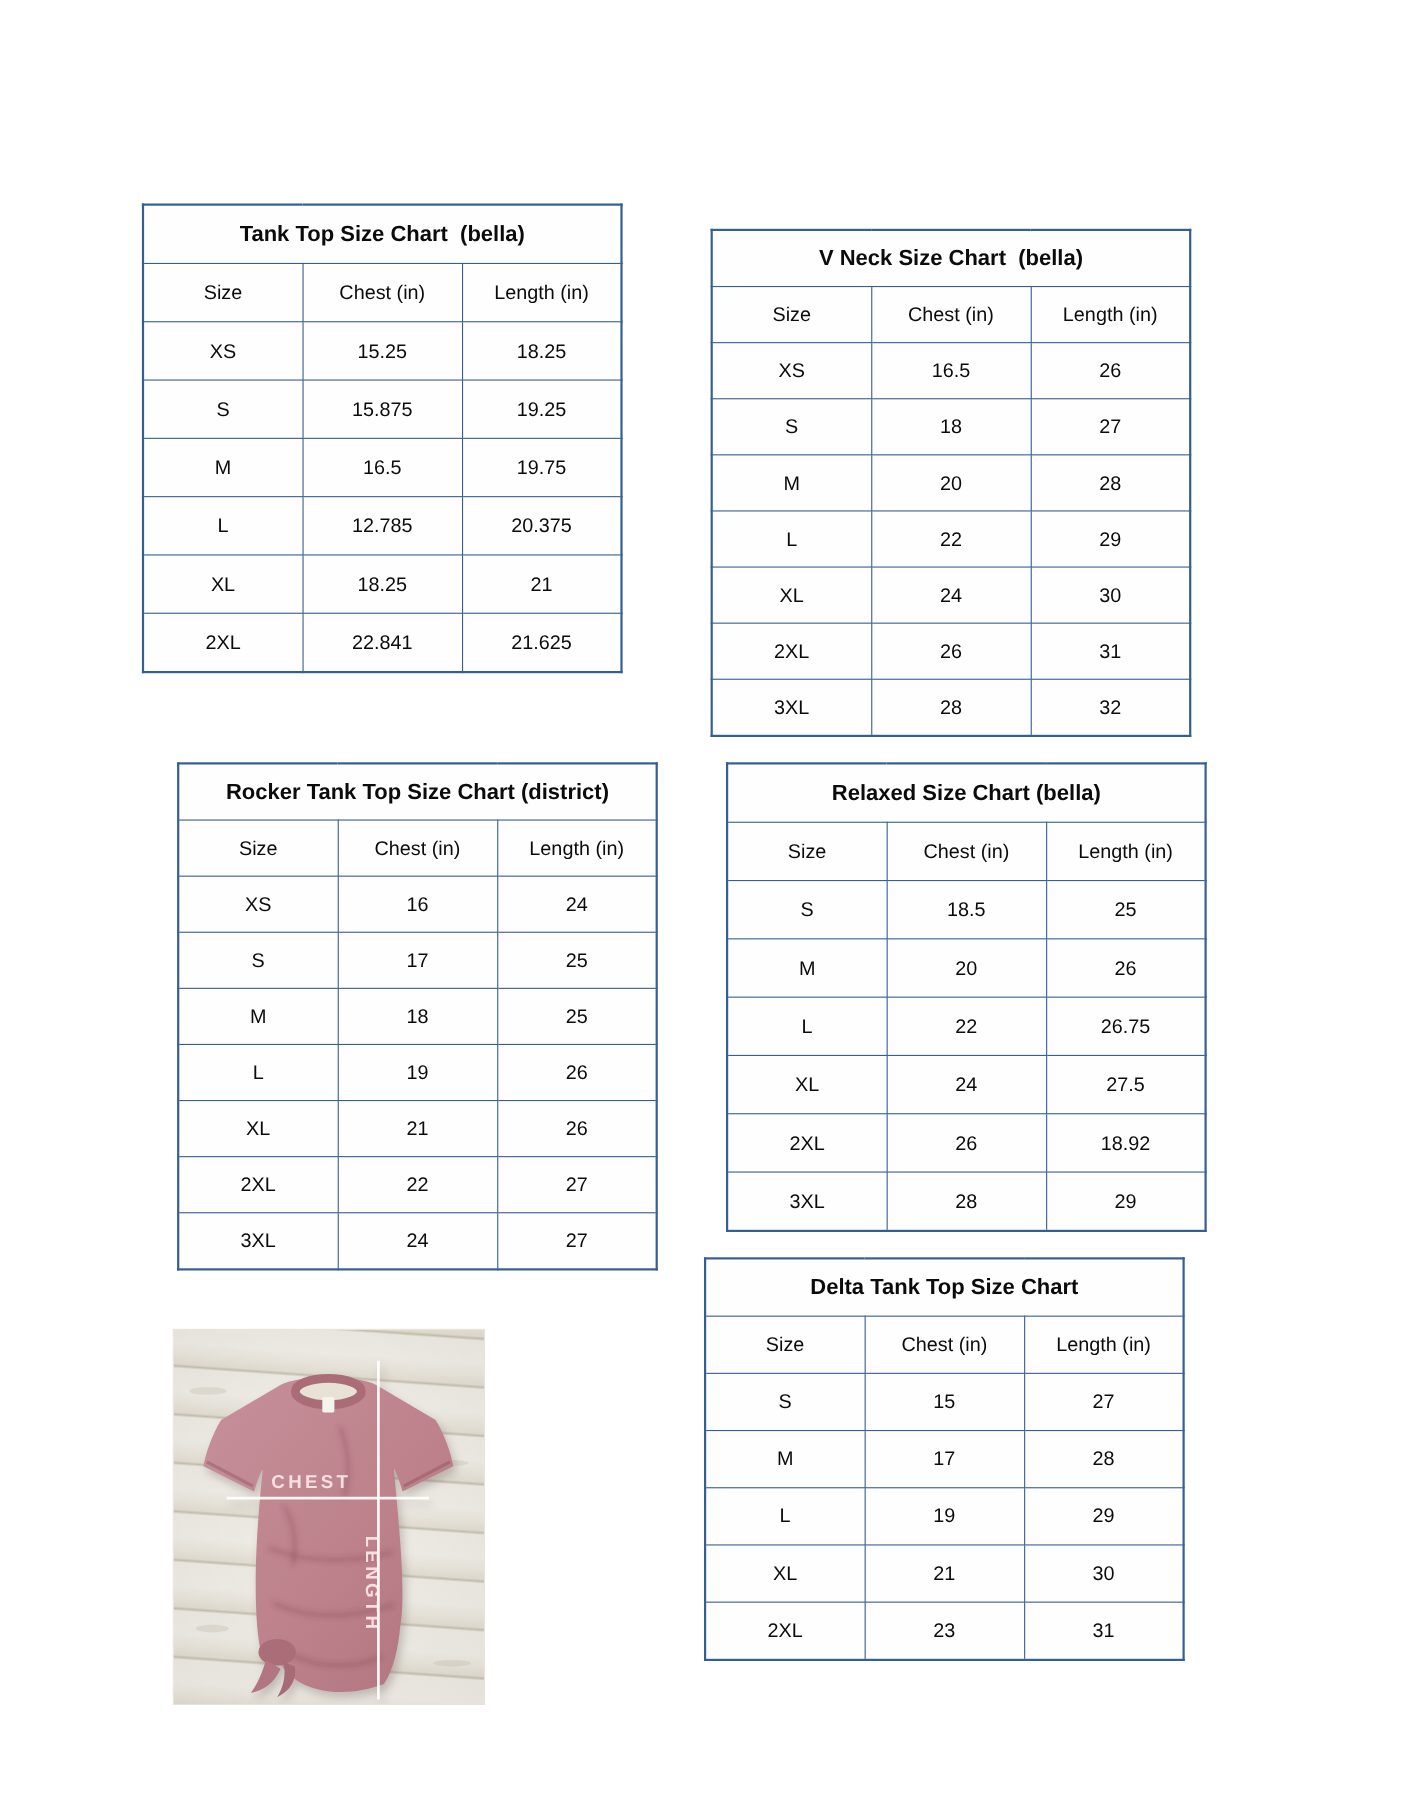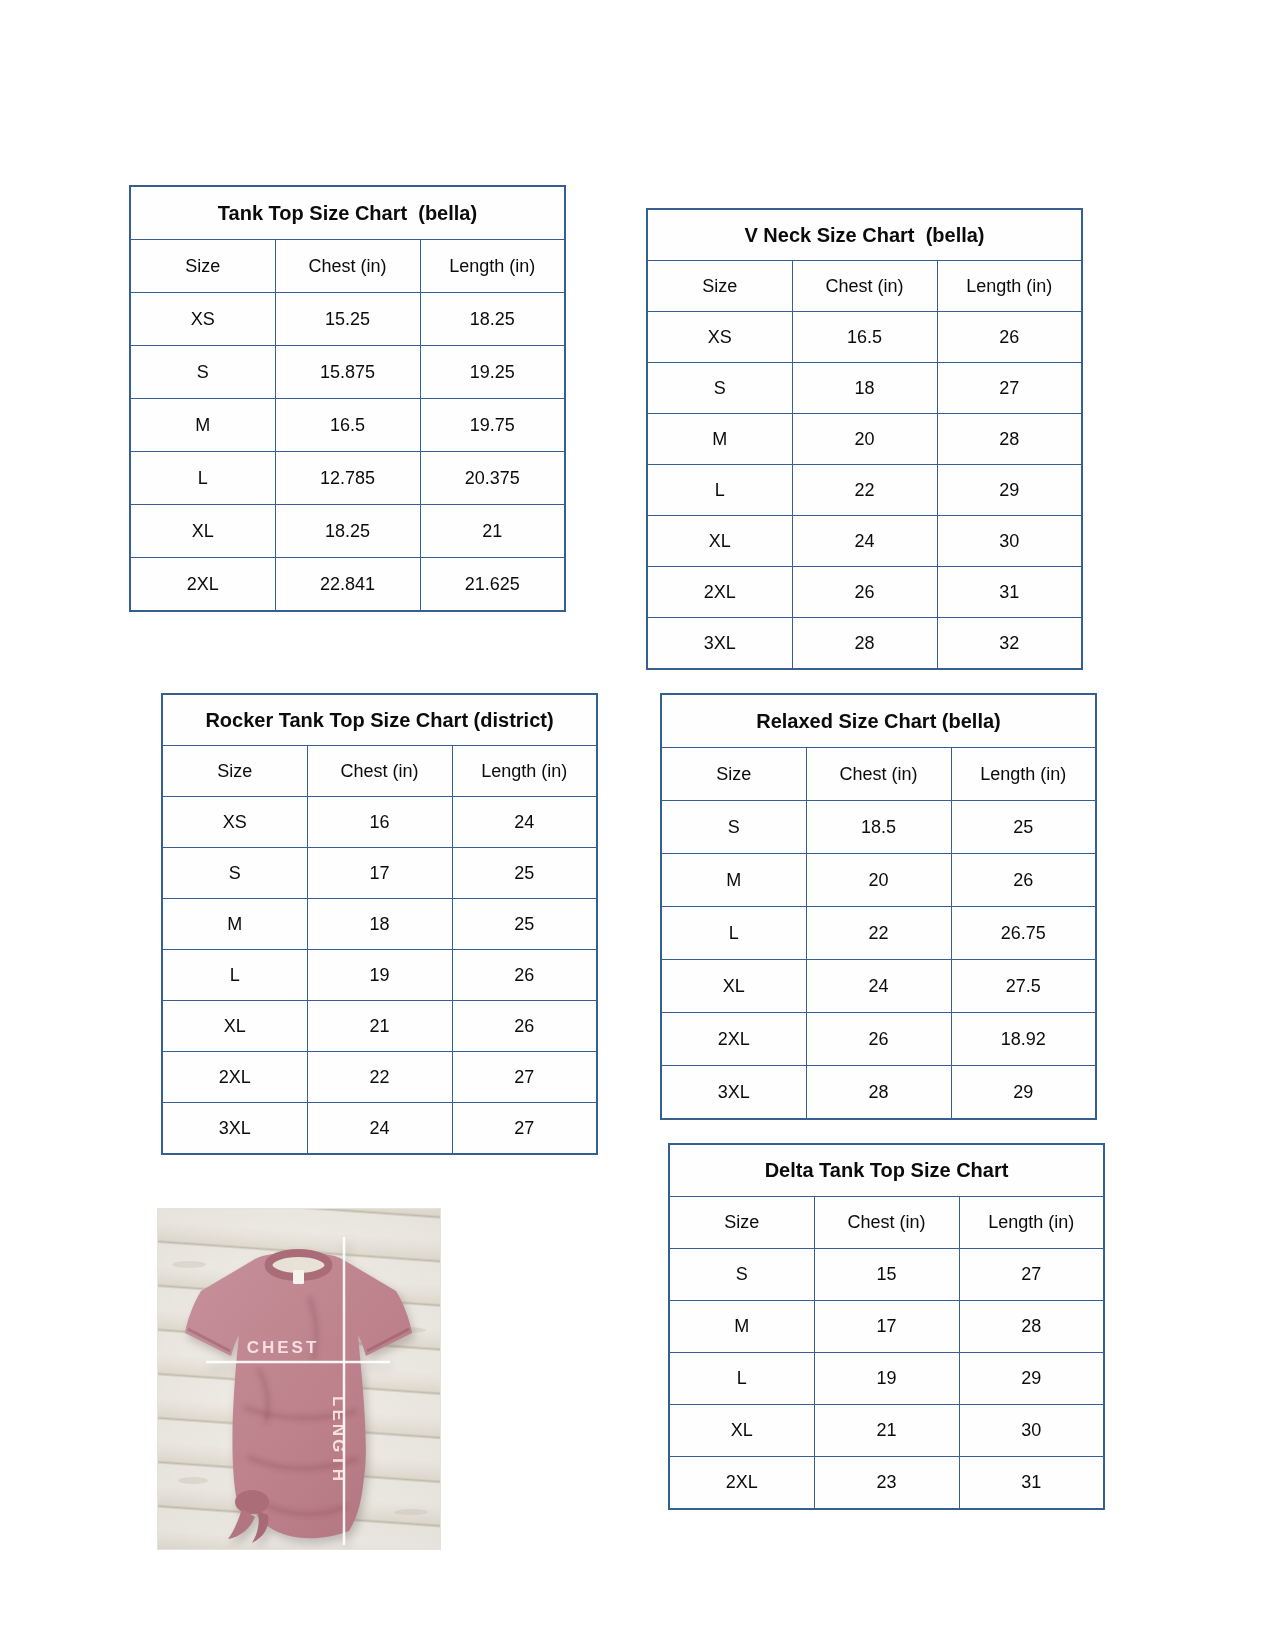--- a/index.html
+++ b/index.html
@@ -253,21 +253,21 @@
           </tr>
           <tr>
             <td>3XL</td>
             <td>28</td>
             <td>29</td>
           </tr>
         </tbody>
     </table>
   </section>
 
-  <section class="size-table" style="left:668px;top:1143px;--rh:51px;">
+  <section class="size-table" style="left:640px;top:1143px;--rh:51px;">
     <table>
       <thead>
         <tr>
           <td class="title-cell" colspan="3">Delta Tank Top Size Chart</td>
         </tr>
         <tr>
           <th>Size</th>
           <th>Chest (in)</th>
           <th>Length (in)</th>
         </tr>

